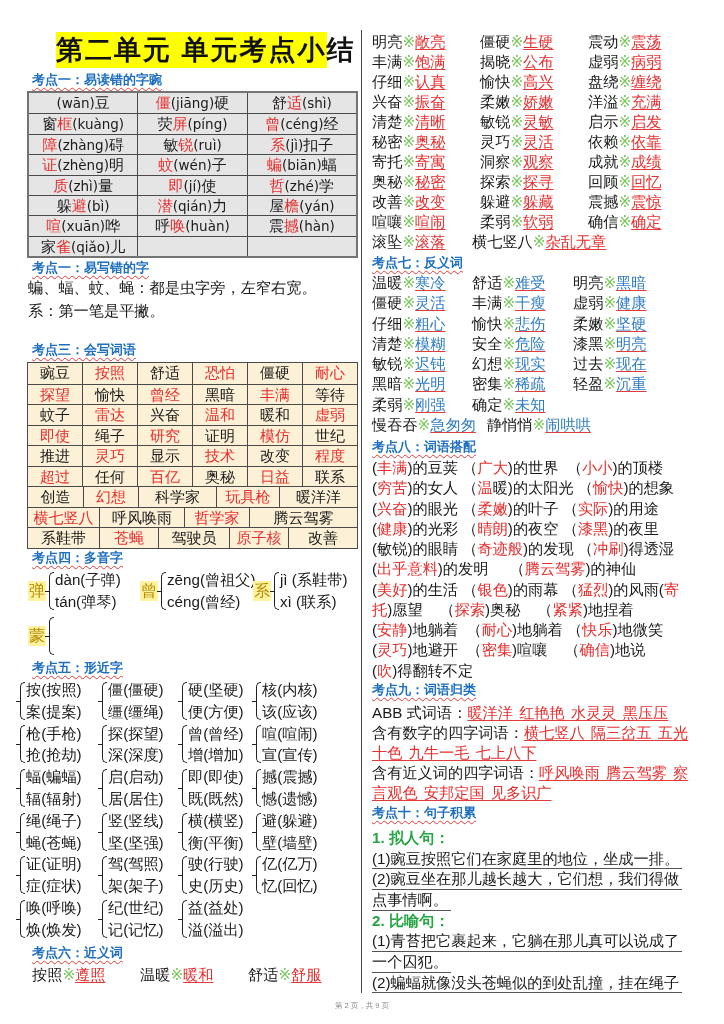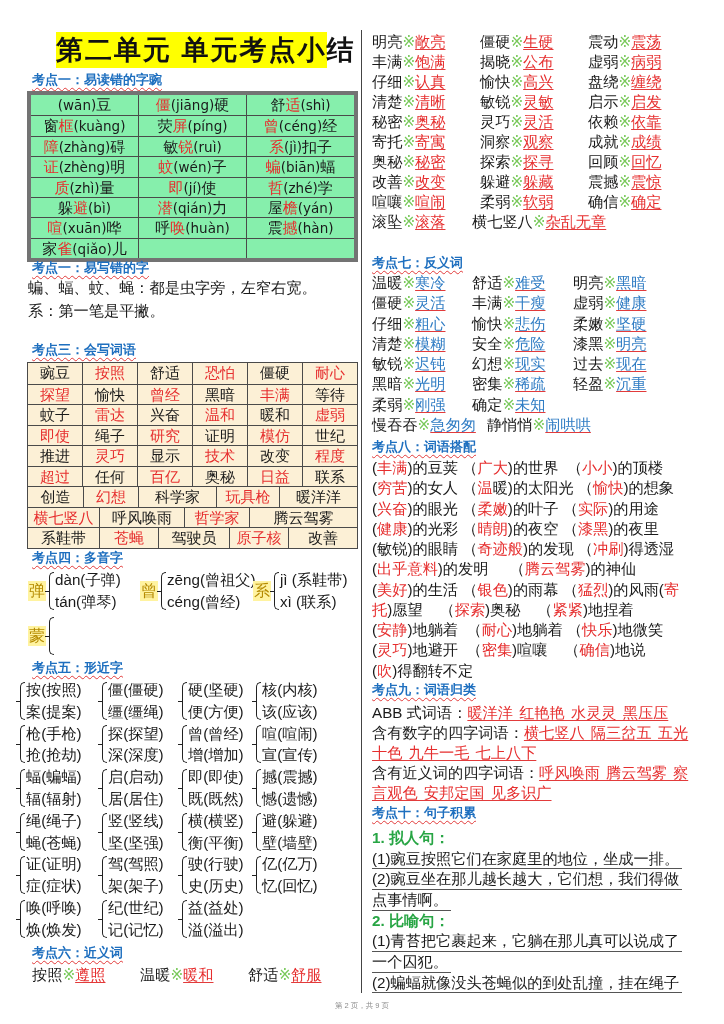--- a/index.html
+++ b/index.html
@@ -4,21 +4,21 @@
 <style>
 *{box-sizing:border-box;margin:0;padding:0}
 html,body{width:724px;height:1024px;background:#fff;overflow:hidden}
 body{position:relative;font-family:"Liberation Sans","DejaVu Sans",sans-serif;color:#1a1a1a;font-size:15.2px}
 .abs{position:absolute}
 .title{left:56px;top:32px;width:271px;height:36px;background:#ffff00;font-size:27px;font-weight:bold;text-align:right;line-height:36px;letter-spacing:2px;color:#111;white-space:nowrap}
 .h{position:absolute;font-size:13px;font-weight:bold;color:#1e6fbf;line-height:18px;white-space:nowrap;text-decoration:underline wavy #e23b3b;text-decoration-thickness:1px;text-underline-offset:3px}
 .divider{left:361px;top:30px;width:1px;height:963px;background:#444}
 .red{color:#e62e2e}
 
-.t1{left:27px;top:91px;width:331px;border:4px solid #737373;background:#86efac}
+.t1{left:27px;top:91px;width:331px;border:2px solid #737373;background:#e5e5e5}
 .t1 .row{display:flex;height:20.4px;border-top:1px solid #4a4a4a}
 .t1 .row:first-child{border-top:none}
 .t1 .cell{flex:1;border-left:1px solid #4a4a4a;text-align:center;line-height:19.5px;white-space:nowrap;font-size:15px}
 .t1 .cell:first-child{border-left:none}
 .py{font-family:"DejaVu Sans",sans-serif;font-size:13.5px}
 
 .tips{left:28px;top:277px;line-height:22.5px;white-space:nowrap}
 
 .t3{left:27px;top:362px;width:331px;border:1px solid #4a4a4a;background:#fcf0d6}
 .t3 .row{display:flex;height:20.5px;border-top:1px solid #4a4a4a}
@@ -404,20 +404,21 @@
     </div>
   </div>
 
 <div class="h" style="left:32px;top:944px">考点六：近义词</div>
 <div class="abs synleft"><span class="pair"><span class="pw">按照</span><span class="mark">※</span><span class="ps syn">遵照</span></span><span class="pair"><span class="pw">温暖</span><span class="mark">※</span><span class="ps syn">暖和</span></span><span class="pair"><span class="pw">舒适</span><span class="mark">※</span><span class="ps syn">舒服</span></span></div>
 
 <div class="abs synright">
     <div class="prow"><span class="pair"><span class="pw">明亮</span><span class="mark">※</span><span class="ps syn">敞亮</span></span><span class="pair"><span class="pw">僵硬</span><span class="mark">※</span><span class="ps syn">生硬</span></span><span class="pair"><span class="pw">震动</span><span class="mark">※</span><span class="ps syn">震荡</span></span></div>
     <div class="prow"><span class="pair"><span class="pw">丰满</span><span class="mark">※</span><span class="ps syn">饱满</span></span><span class="pair"><span class="pw">揭晓</span><span class="mark">※</span><span class="ps syn">公布</span></span><span class="pair"><span class="pw">虚弱</span><span class="mark">※</span><span class="ps syn">病弱</span></span></div>
     <div class="prow"><span class="pair"><span class="pw">仔细</span><span class="mark">※</span><span class="ps syn">认真</span></span><span class="pair"><span class="pw">愉快</span><span class="mark">※</span><span class="ps syn">高兴</span></span><span class="pair"><span class="pw">盘绕</span><span class="mark">※</span><span class="ps syn">缠绕</span></span></div>
+    <div class="prow"><span class="pair"><span class="pw">兴奋</span><span class="mark">※</span><span class="ps syn">振奋</span></span><span class="pair"><span class="pw">柔嫩</span><span class="mark">※</span><span class="ps syn">娇嫩</span></span><span class="pair"><span class="pw">洋溢</span><span class="mark">※</span><span class="ps syn">充满</span></span></div>
     <div class="prow"><span class="pair"><span class="pw">清楚</span><span class="mark">※</span><span class="ps syn">清晰</span></span><span class="pair"><span class="pw">敏锐</span><span class="mark">※</span><span class="ps syn">灵敏</span></span><span class="pair"><span class="pw">启示</span><span class="mark">※</span><span class="ps syn">启发</span></span></div>
     <div class="prow"><span class="pair"><span class="pw">秘密</span><span class="mark">※</span><span class="ps syn">奥秘</span></span><span class="pair"><span class="pw">灵巧</span><span class="mark">※</span><span class="ps syn">灵活</span></span><span class="pair"><span class="pw">依赖</span><span class="mark">※</span><span class="ps syn">依靠</span></span></div>
     <div class="prow"><span class="pair"><span class="pw">寄托</span><span class="mark">※</span><span class="ps syn">寄寓</span></span><span class="pair"><span class="pw">洞察</span><span class="mark">※</span><span class="ps syn">观察</span></span><span class="pair"><span class="pw">成就</span><span class="mark">※</span><span class="ps syn">成绩</span></span></div>
     <div class="prow"><span class="pair"><span class="pw">奥秘</span><span class="mark">※</span><span class="ps syn">秘密</span></span><span class="pair"><span class="pw">探索</span><span class="mark">※</span><span class="ps syn">探寻</span></span><span class="pair"><span class="pw">回顾</span><span class="mark">※</span><span class="ps syn">回忆</span></span></div>
     <div class="prow"><span class="pair"><span class="pw">改善</span><span class="mark">※</span><span class="ps syn">改变</span></span><span class="pair"><span class="pw">躲避</span><span class="mark">※</span><span class="ps syn">躲藏</span></span><span class="pair"><span class="pw">震撼</span><span class="mark">※</span><span class="ps syn">震惊</span></span></div>
     <div class="prow"><span class="pair"><span class="pw">喧嚷</span><span class="mark">※</span><span class="ps syn">喧闹</span></span><span class="pair"><span class="pw">柔弱</span><span class="mark">※</span><span class="ps syn">软弱</span></span><span class="pair"><span class="pw">确信</span><span class="mark">※</span><span class="ps syn">确定</span></span></div>
     <div class="prow"><span class="pair"><span class="pw">滚坠</span><span class="mark">※</span><span class="ps syn">滚落</span></span><span class="pair"><span class="pw">横七竖八</span><span class="mark">※</span><span class="ps syn">杂乱无章</span></span></div>
   </div>
 
 <div class="h" style="left:372px;top:254px">考点七：反义词</div>

